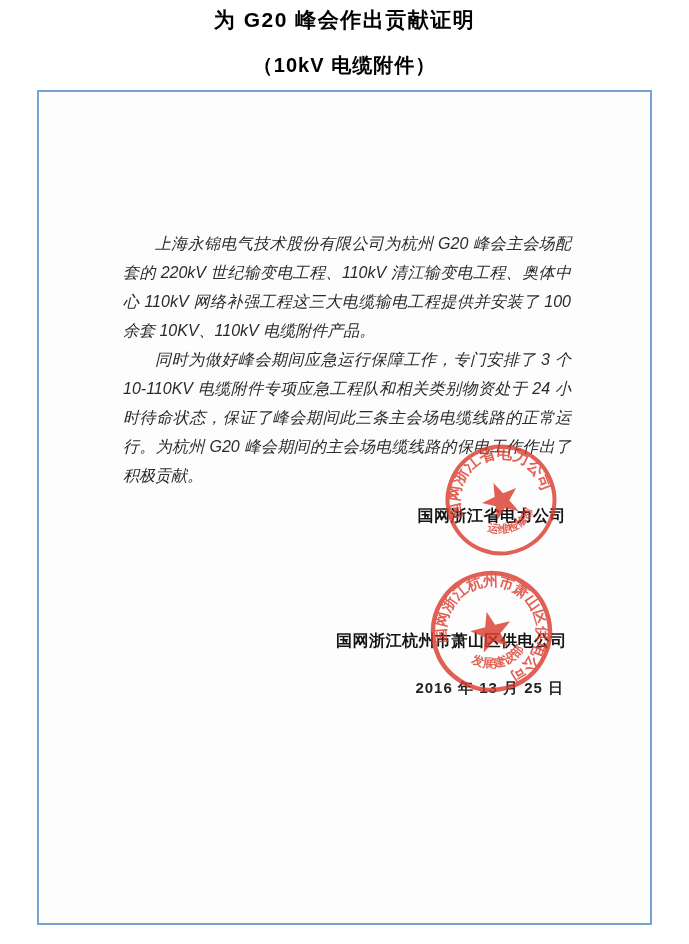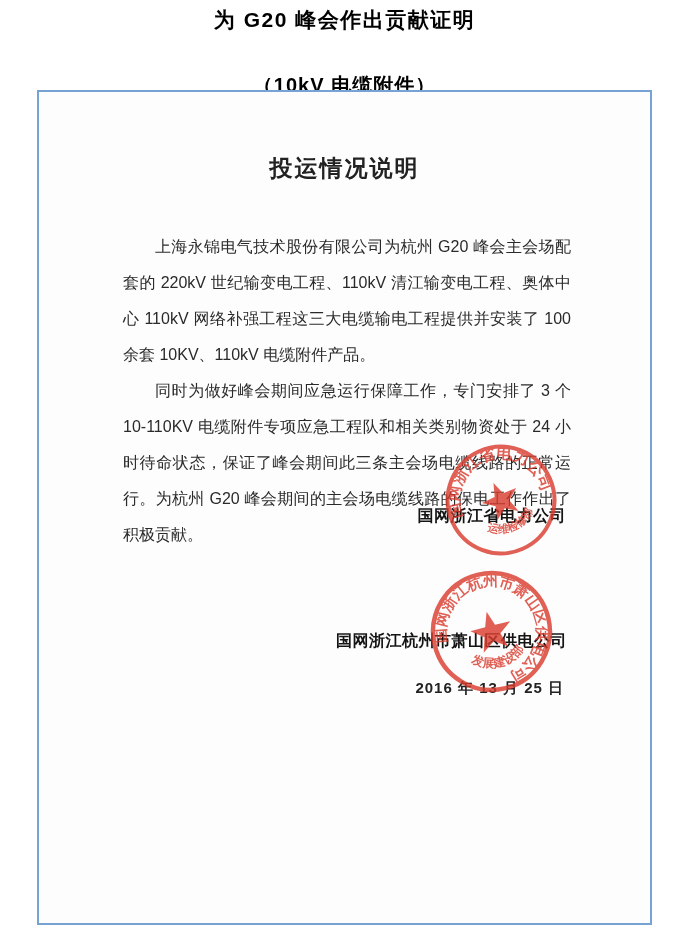--- a/index.html
+++ b/index.html
@@ -16,42 +16,42 @@
     position: absolute; top: 6px; left: 0; width: 100%;
     text-align: center;
     font-size: 21px; font-weight: bold; letter-spacing: 1.5px;
     color: #000;
   }
   .page-subtitle {
     position: absolute; top: 52px; left: 0; width: 100%;
     text-align: center;
     font-size: 20px; font-weight: bold; letter-spacing: 1px;
     color: #000;
-    margin-top: 20px;
   }
 
   .scan {
     position: absolute; left: 37px; top: 90px;
     width: 611px; height: 831px;
     border: 2px solid #76a3d1;
     background: #fdfdfe;
   }
 
   .doc-heading {
     position: absolute; top: 61px; left: 0; width: 100%;
     text-align: center;
     font-size: 23px; font-weight: bold; letter-spacing: 2px;
     color: #222;
   }
 
   .body-text {
     position: absolute; top: 137px; left: 84px; width: 448px;
-    font-size: 16px; line-height: 36px;
+    font-size: 16px; line-height: 29px;
     text-align: justify;
     color: #2a2a2a;
+    font-style: italic;
   }
   .body-text p { margin: 0; text-indent: 2em; }
 
   .sig {
     position: absolute;
     font-weight: bold; font-size: 16px; color: #141414;
     white-space: nowrap; letter-spacing: 0.5px;
     z-index: 1;
   }
   .sig1 { top: 414px; right: 84px; }
@@ -75,21 +75,20 @@
   .stamp text { font-weight: bold; font-family: "Liberation Sans", "DejaVu Sans", sans-serif; }
 </style>
 </head>
 <body>
 
 <div class="page-title">为 G20 峰会作出贡献证明</div>
 <div class="page-subtitle">（10kV 电缆附件）</div>
 
 <div class="scan">
 
-  <div class="doc-heading">投运情况说明</div>
 
   <div class="body-text">
     <p>上海永锦电气技术股份有限公司为杭州 G20 峰会主会场配套的 220kV 世纪输变电工程、110kV 清江输变电工程、奥体中心 110kV 网络补强工程这三大电缆输电工程提供并安装了 100 余套 10KV、110kV 电缆附件产品。</p>
     <p>同时为做好峰会期间应急运行保障工作，专门安排了 3 个 10-110KV 电缆附件专项应急工程队和相关类别物资处于 24 小时待命状态，保证了峰会期间此三条主会场电缆线路的正常运行。为杭州 G20 峰会期间的主会场电缆线路的保电工作作出了积极贡献。</p>
   </div>
 
   <div class="sig sig1">国网浙江省电力公司</div>
   <div class="sig sig2">国网浙江杭州市萧山区供电公司</div>
   <div class="date">2016 年 13 月 25 日</div>
 

